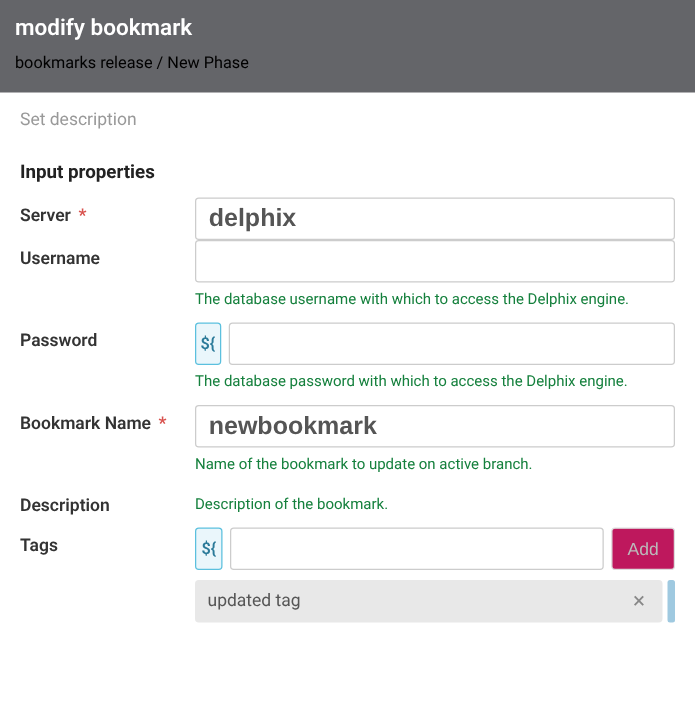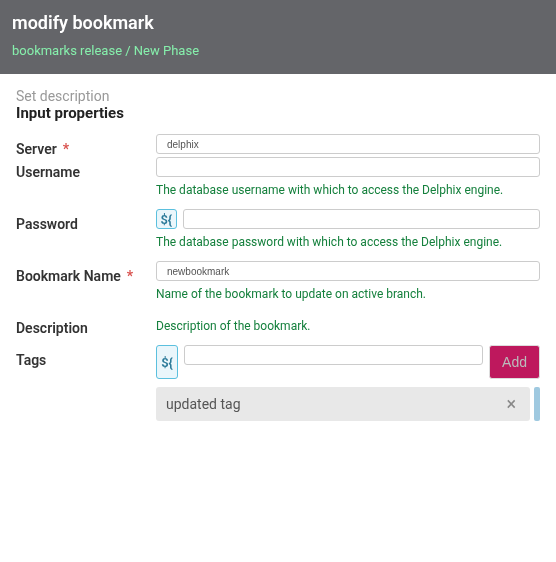--- a/index.html
+++ b/index.html
@@ -1,29 +1,29 @@
 <!DOCTYPE html>
 <html><head>
 <meta charset="utf-8">
 <style>
 * { box-sizing: border-box; margin: 0; padding: 0; }
 body { font-family: -apple-system, BlinkMacSystemFont, "Segoe UI", Roboto, sans-serif; font-size: 14px; color: #333; width: 556px; }
 .header { background: #646569; color: #fff; padding: 12px 12px 16px; }
 .header h1 { font-size: 18px; font-weight: 600; margin-bottom: 10px; }
-.breadcrumb { font-size: 13px; color: #86efac; }
+.breadcrumb { font-size: 13px; color: #000000; }
 .content { padding: 14px 16px; }
-.desc-placeholder { color: #999; font-size: 14px; }
+.desc-placeholder { color: #999; font-size: 14px; margin-bottom: 24px; }
 .section-title { font-size: 15px; font-weight: 700; margin-bottom: 12px; color: #222; }
 .row { display: flex; align-items: flex-start; margin-bottom: 0; }
 .label-col { width: 140px; flex-shrink: 0; padding-top: 7px; font-weight: 600; font-size: 14px; color: #333; display: flex; align-items: flex-start; }
 .label-col .req { color: #d9534f; margin-left: 6px; font-weight: 700; }
 .field-col { flex: 1; }
 .field-wrap { display: flex; align-items: stretch; gap: 6px; }
 .var-btn { width: 22px; border: 1px solid #5bc0de; background: #eaf6fb; color: #2b7a99; border-radius: 3px; font-size: 13px; font-weight: 600; display: flex; align-items: center; justify-content: center; cursor: pointer; }
-input[type=text], input[type=password] { width: 100%; height: 20px; border: 1px solid #ccc; border-radius: 3px; padding: 0 10px; font-size: 10px; color: #555; outline: none; }
+input[type=text], input[type=password] { width: 100%; height: 34px; border: 1px solid #ccc; border-radius: 3px; padding: 0 10px; font-size: 20px; color: #555; outline: none; font-weight: bold; }
 .help { font-size: 12px; color: #15803d; margin-top: 6px; margin-bottom: 12px; }
 .add-btn { height: 34px; padding: 0 12px; border: 1px solid #ddd; background: #be185d; color: #bbb; border-radius: 3px; font-size: 14px; cursor: not-allowed; }
 .tags-input { flex: 1; }
 .tag-pill-row { display: flex; gap: 4px; margin-top: 8px; }
 .tag-pill { flex: 1; background: #e8e8e8; border-radius: 3px; padding: 8px 10px; display: flex; align-items: center; justify-content: space-between; font-size: 14px; color: #555; }
 .tag-pill .x { color: #888; font-size: 18px; cursor: pointer; line-height: 1; padding: 0 4px; }
 .handle { width: 6px; background: #9fc9e0; border-radius: 2px; }
 </style>
 </head>
 <body>

